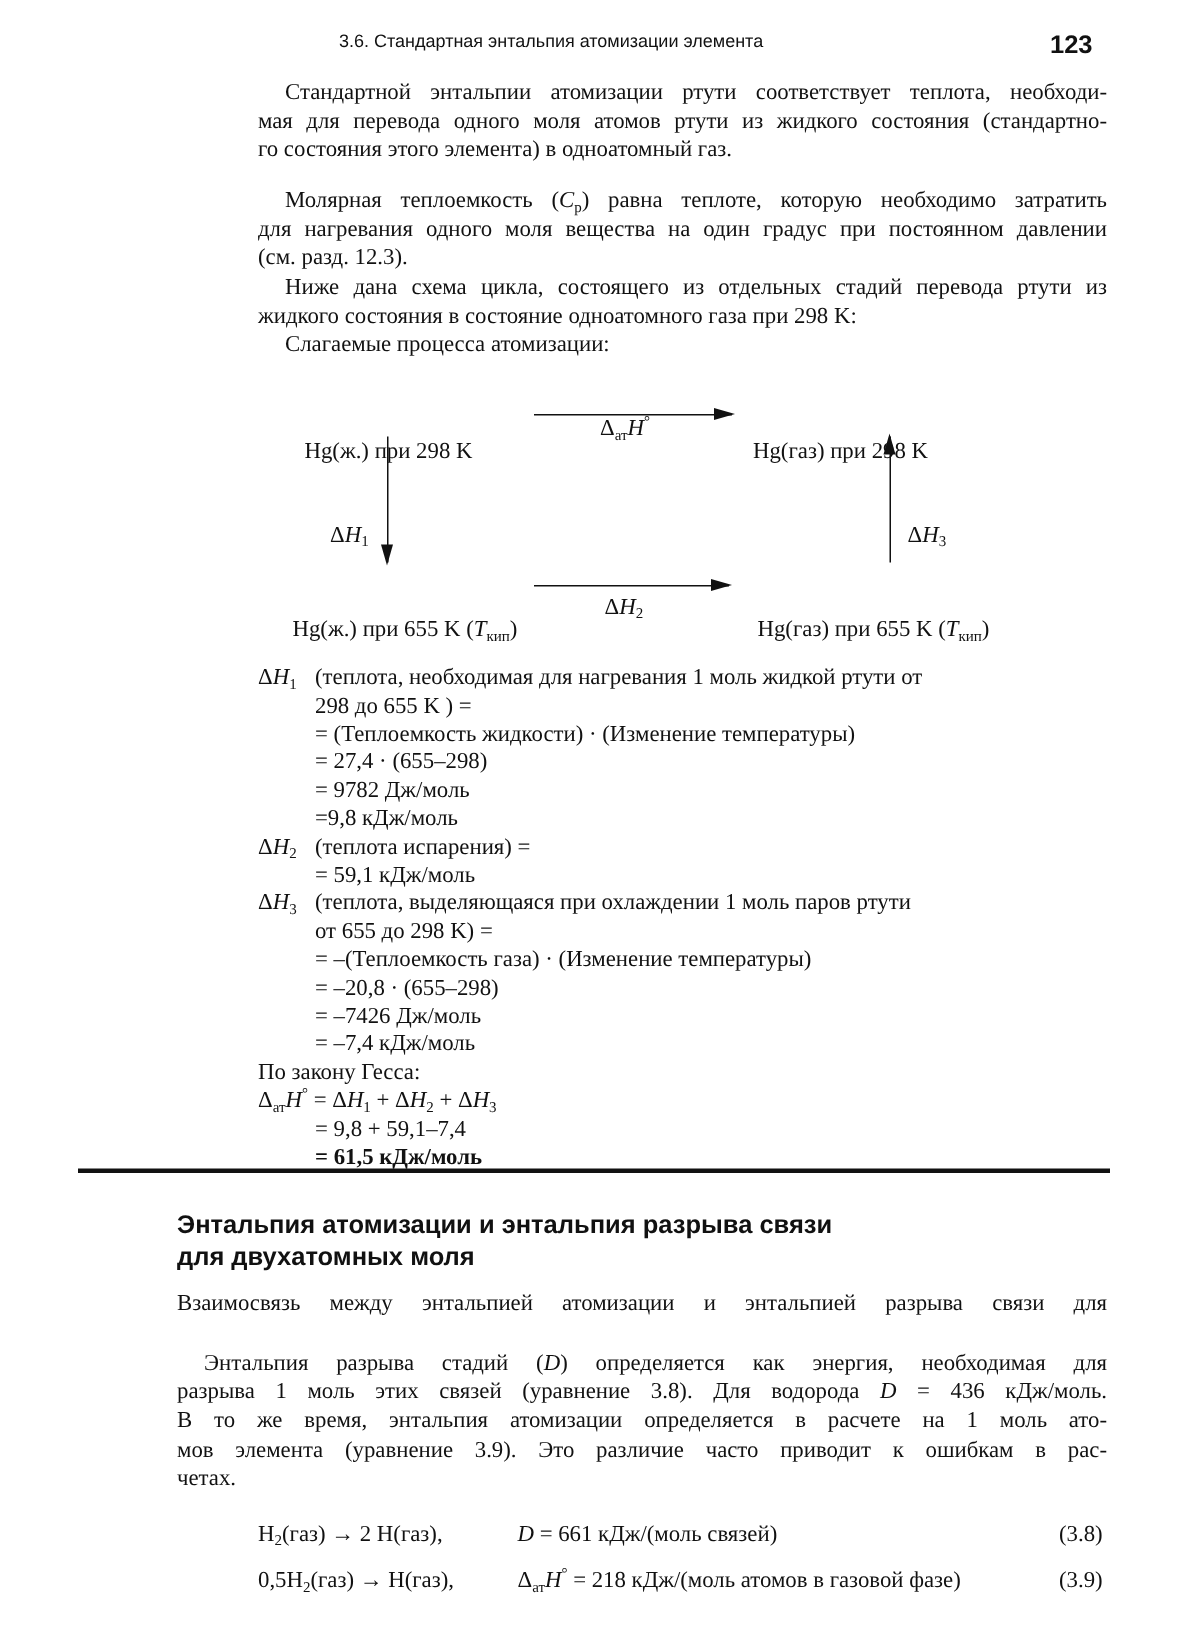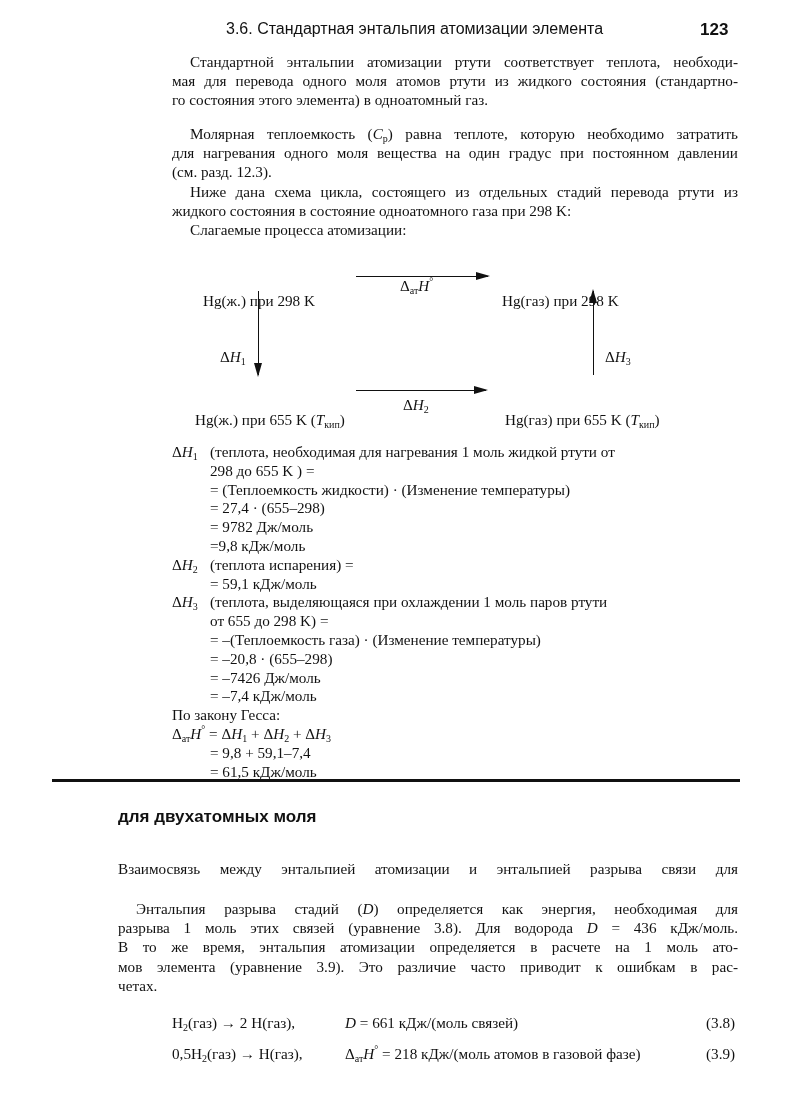--- a/index.html
+++ b/index.html
@@ -1,20 +1,20 @@
 <!DOCTYPE html>
 <html><head>
   <meta charset="utf-8">
   <style>
     html, body { margin: 0; padding: 0; background: #ffffff; }
     body { width: 794px; height: 1094px; position: relative; overflow: hidden; color: #111; }
     .serif { font-family: "Liberation Serif", "DejaVu Serif", serif; }
     .sans { font-family: "Liberation Sans", "DejaVu Sans", sans-serif; }
 
-    .running-head { position: absolute; left: 226px; top: 20px; font-size: 16px; }
+    .running-head { position: absolute; left: 226px; top: 20px; font-size: 12px; }
     .page-num { position: absolute; left: 700px; top: 20px; font-size: 17px; font-weight: bold; }
 
     .para { position: absolute; font-size: 15.2px; line-height: 19.2px; text-align: justify; }
     .para .ind { display: inline-block; width: 18px; }
     .para-line { display: block; text-align: justify; text-align-last: justify; white-space: nowrap; }
     .para-line.last { text-align-last: left; }
 
     .i { font-style: italic; }
     sub { font-size: 10px; vertical-align: -3px; line-height: 0; }
     sup { font-size: 10px; line-height: 0; }
@@ -124,26 +124,27 @@
     <div class="ind-row">= –(Теплоемкость газа) · (Изменение температуры)</div>
     <div class="ind-row">= –20,8 · (655–298)</div>
     <div class="ind-row">= –7426 Дж/моль</div>
     <div class="ind-row">= –7,4 кДж/моль</div>
   </div>
   <div>По закону Гесса:</div>
   <div style="white-space:nowrap;font-family:Liberation Serif, serif;">
     <span>Δ</span><sub>ат</sub><span class="i">H</span><sup>°</sup><span style="white-space:pre;"> = </span><span>Δ</span><span class="i">H</span><sub>1</sub><span style="white-space:pre;"> + </span><span>Δ</span><span class="i">H</span><sub>2</sub><span style="white-space:pre;"> + </span><span>Δ</span><span class="i">H</span><sub>3</sub>
   </div>
   <div class="ind-row" style="padding-left:38px;">= 9,8 + 59,1–7,4</div>
-  <div class="ind-row" style="padding-left:38px;">= 61,5 кДж/моль</div>
+  <div class="ind-row" style="padding-left:38px;font-weight:bold;">= 61,5 кДж/моль</div>
 </div>
 
 <div class="rule"></div>
 
 <div class="section-title sans">
+  <div>Энтальпия атомизации и энтальпия разрыва связи</div>
   <div>для двухатомных моля</div>
 </div>
 
 <div class="para serif" style="left:118px; top:859px; width:620px;">
   <span class="para-line">Взаимосвязь между энтальпией атомизации и энтальпией разрыва связи для</span>
 </div>
 
 <div class="para serif" style="left:118px; top:899px; width:620px;">
   <span class="para-line"><span class="ind"></span><span>Энтальпия разрыва стадий (</span><span class="i">D</span><span>) определяется как энергия, необходимая для</span></span>
   <span class="para-line"><span>разрыва 1 моль этих связей (уравнение 3.8). Для водорода </span><span class="i">D</span><span> = 436 кДж/моль.</span></span>

